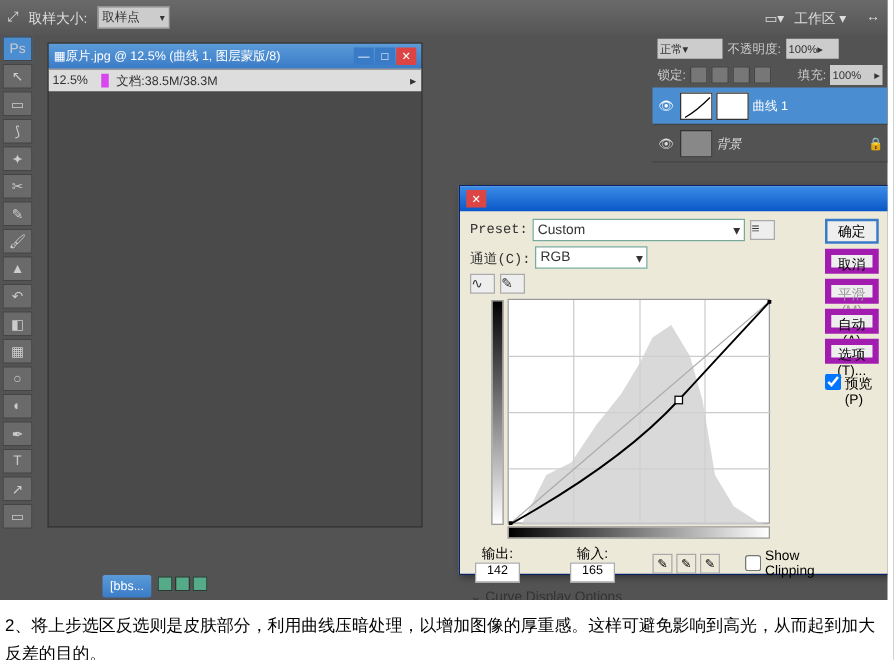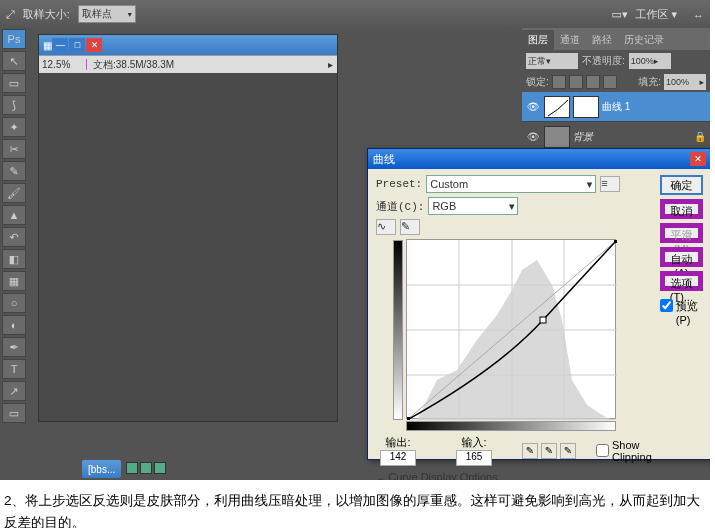--- a/index.html
+++ b/index.html
@@ -23,21 +23,21 @@
 .win-btns .cl { background: #d44; }
 .doc-img { width: 296px; height: 344px; margin: 2px; position: relative; background: linear-gradient(180deg, #a89078 0%, #8a7560 25%, #7a6555 50%, #9a8370 100%); overflow: hidden; }
 .flowers { position: absolute; top: 5px; left: 10px; width: 250px; height: 160px; }
 .flower { position: absolute; border-radius: 50%; background: radial-gradient(circle at 40% 40%, #e84060, #c01838); }
 .face { position: absolute; top: 105px; left: 90px; width: 160px; height: 200px; background: linear-gradient(135deg, #f5d5b8, #e8c0a0); border-radius: 50% 50% 40% 50% / 55% 50% 50% 45%; }
 .hair { position: absolute; top: 120px; left: 40px; width: 90px; height: 150px; background: radial-gradient(ellipse, #2a1810, #000); border-radius: 50%; }
 .shoulder { position: absolute; bottom: 0; left: 10px; width: 280px; height: 120px; background: linear-gradient(180deg, #e8c8ac, #d8b898); border-radius: 50% 50% 0 0 / 80% 80% 0 0; }
 .wm { position: absolute; bottom: 12px; left: 70px; color: #8a1820; font-size: 14px; font-weight: bold; }
 .wm .sub { color: #888; font-size: 9px; font-weight: normal; }
 .doc-stat { height: 18px; background: #ddd; display: flex; align-items: center; font-size: 10px; color: #333; border-top: 1px solid #999; }
-.doc-stat .zoom { width: 48px; padding: 0 3px; border-right: 1px solid #d946ef; }
+.doc-stat .zoom { width: 48px; padding: 0 3px; border-right: 6px solid #d946ef; }
 .doc-stat .info { padding: 0 6px; }
 .right-panels { position: absolute; right: 0; top: 28px; width: 188px; }
 .panel-tabs { height: 22px; background: #6a6a6a; display: flex; align-items: end; font-size: 10px; color: #ccc; }
 .panel-tabs .tab { padding: 3px 6px; }
 .panel-tabs .tab.act { background: #535353; color: #fff; }
 .blend-row { height: 22px; background: #535353; display: flex; align-items: center; gap: 4px; padding: 0 4px; font-size: 10px; color: #ccc; }
 .blend-row .sel { width: 52px; height: 16px; background: #ccc; color: #333; font-size: 9px; display: flex; align-items: center; padding: 0 2px; }
 .lock-row { height: 20px; background: #535353; display: flex; align-items: center; gap: 3px; padding: 0 4px; font-size: 10px; color: #ccc; }
 .lock-row .ic { width: 14px; height: 14px; background: #777; border: 1px solid #444; }
 .layers { background: #535353; }
@@ -110,40 +110,35 @@
     <div class="t">◐</div>
     <div class="t">✒</div>
     <div class="t">T</div>
     <div class="t">↗</div>
     <div class="t">▭</div>
   </div>
 
   <div class="doc-win">
     <div class="doc-tb">
       <span>▦</span>
+      <span class="ttl">原片.jpg @ 12.5% (曲线 1, 图层蒙版/8)</span>
       <div class="win-btns">
         <span class="mn">—</span>
         <span class="mx">□</span>
         <span class="cl">✕</span>
       </div>
     </div>
     <div class="doc-stat">
       <div class="zoom">12.5%</div>
       <div class="info">文档:38.5M/38.3M</div>
       <span style="margin-left:auto;padding:0 4px">▸</span>
     </div>
   </div>
 
   <div class="right-panels">
-    <div class="panel-tabs">
-      <div class="tab act">图层</div>
-      <div class="tab">通道</div>
-      <div class="tab">路径</div>
-      <div class="tab">历史记录</div>
-    </div>
     <div class="blend-row">
       <div class="sel">
           <span>正常</span>
           <span>▾</span>
         </div>
       <span>不透明度:</span>
       <div class="sel" style="width:42px">
           <span>100%</span>
           <span>▸</span>
         </div>
@@ -173,21 +168,20 @@
         <div class="eye">👁</div>
         <div class="th"></div>
         <span style="font-style:italic">背景</span>
         <span style="margin-left:auto">🔒</span>
       </div>
     </div>
   </div>
 
   <div class="curves-dlg">
     <div class="dlg-tb">
-      <span class="ttl">曲线</span>
       <div class="win-btns">
           <span class="cl">✕</span>
         </div>
     </div>
     <div class="dlg-body">
       <div class="dlg-left">
         <div class="row">
           <label>Preset:</label>
           <div class="sel w1">
               <span>Custom</span>

